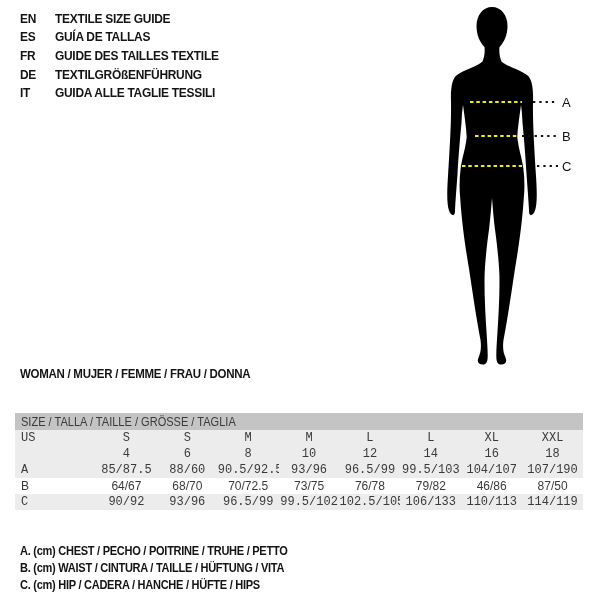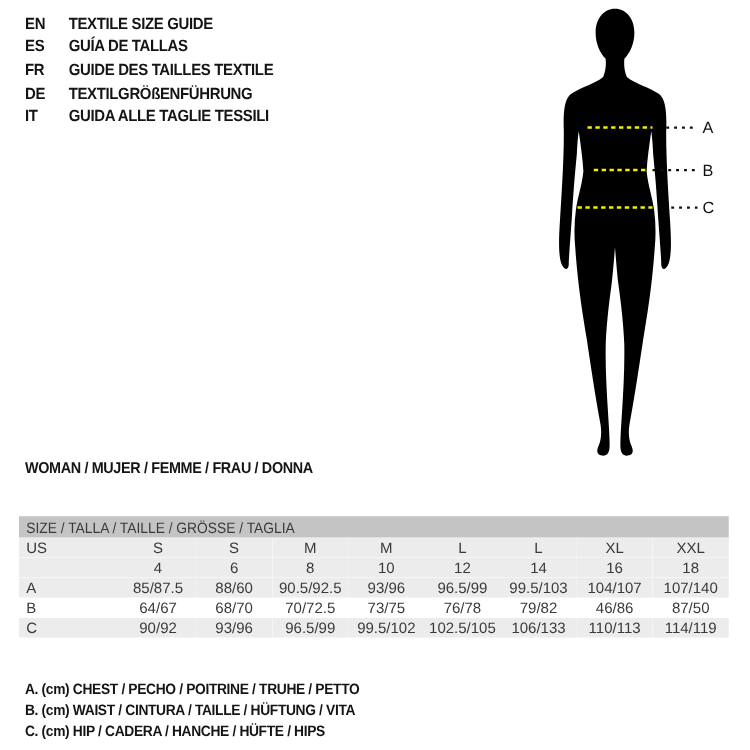--- a/index.html
+++ b/index.html
@@ -23,21 +23,21 @@
   
   .section-title{position:absolute;left:20px;top:367px;
     font-weight:bold;font-size:12.5px;letter-spacing:-0.3px;color:#141414;white-space:nowrap;}
 
   
   .size-table{position:absolute;left:15px;top:395px;width:568px;
     border-collapse:collapse;table-layout:fixed;font-size:12px;color:#3a3a3a;margin-top:18px;}
   .size-table td{height:16px;padding:0;text-align:center;white-space:nowrap;overflow:hidden;}
   .size-table td.lbl{text-align:left;padding-left:6px;}
   .size-table col.c-lbl{width:81px;}
-  .size-table tr.shaded{background:#ececec;}
+  .size-table tr.shaded{background:#ececec;font-family:Liberation Mono, monospace;}
   .size-table tr.head td{background:#c4c4c4;text-align:left;padding-left:6px;height:17px;color:#3a3a3a;}
 
   
   .legend{position:absolute;left:20px;top:543px;}
   .legend-line{font-weight:bold;font-size:12px;line-height:17px;letter-spacing:-0.3px;
     color:#141414;white-space:nowrap;}
 </style>
 </head>
 <body>
 
@@ -178,21 +178,21 @@
       </tr>
       <tr class="shaded">
         <td class="lbl">A</td>
         <td>85/87.5</td>
         <td>88/60</td>
         <td>90.5/92.5</td>
         <td>93/96</td>
         <td>96.5/99</td>
         <td>99.5/103</td>
         <td>104/107</td>
-        <td>107/140</td>
+        <td>107/190</td>
       </tr>
       <tr>
         <td class="lbl">B</td>
         <td>64/67</td>
         <td>68/70</td>
         <td>70/72.5</td>
         <td>73/75</td>
         <td>76/78</td>
         <td>79/82</td>
         <td>46/86</td>

